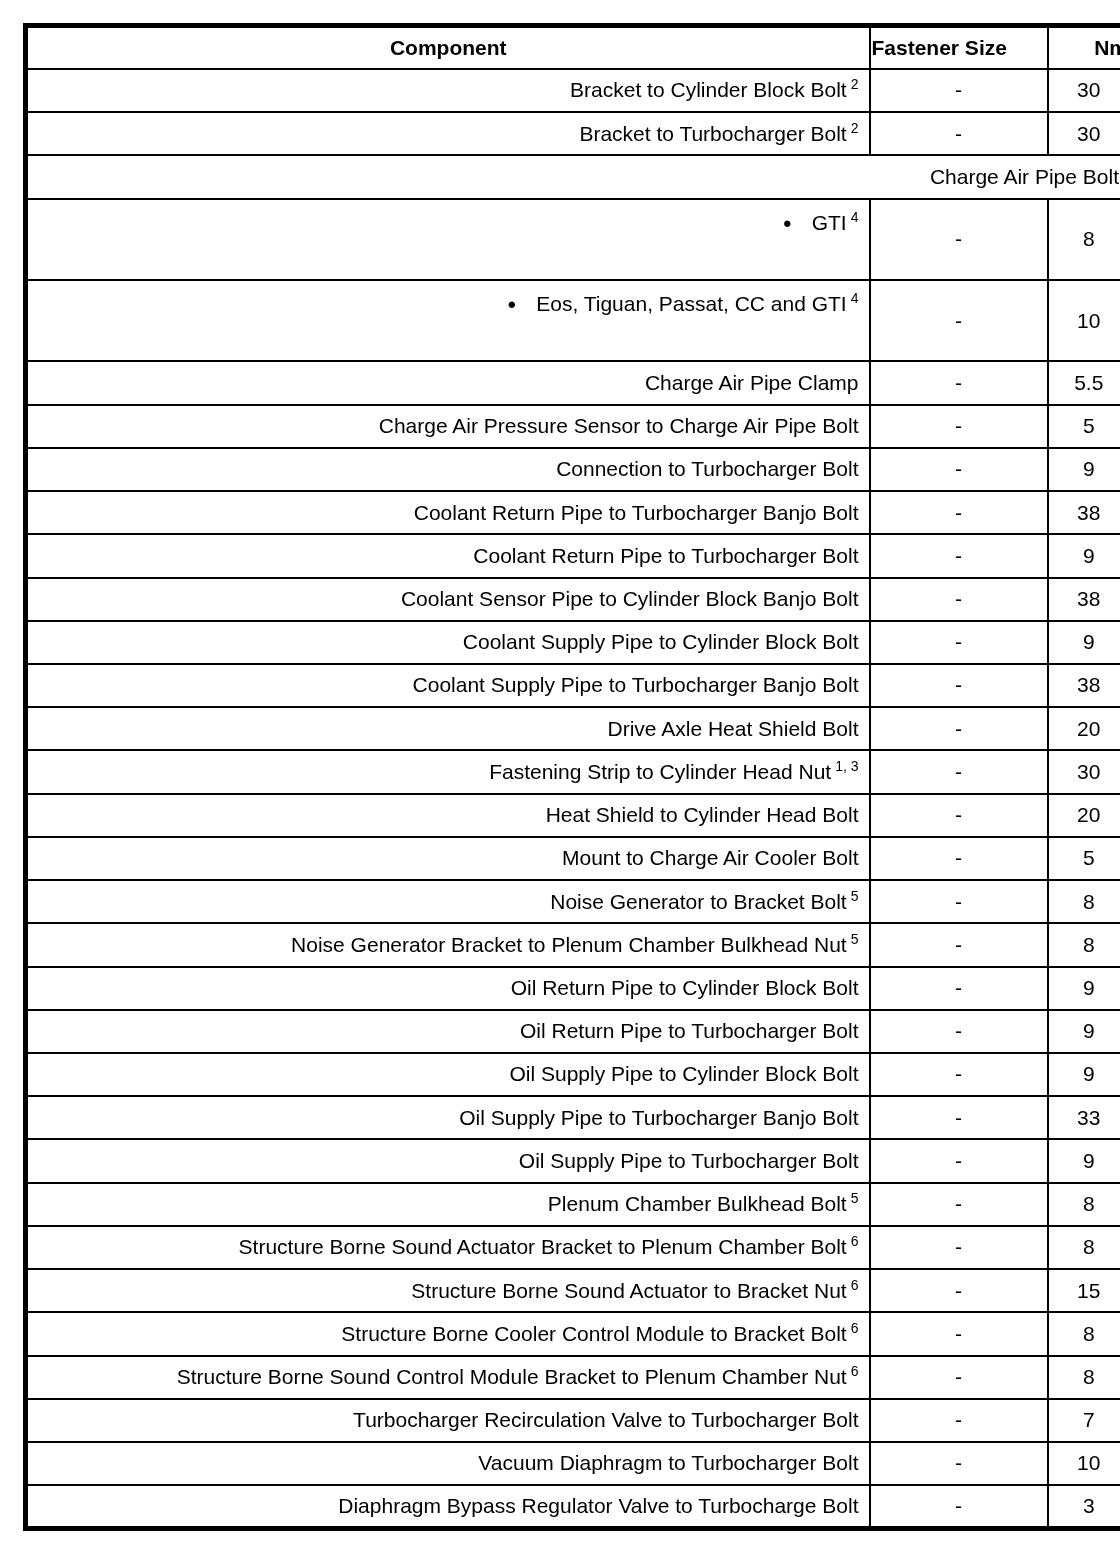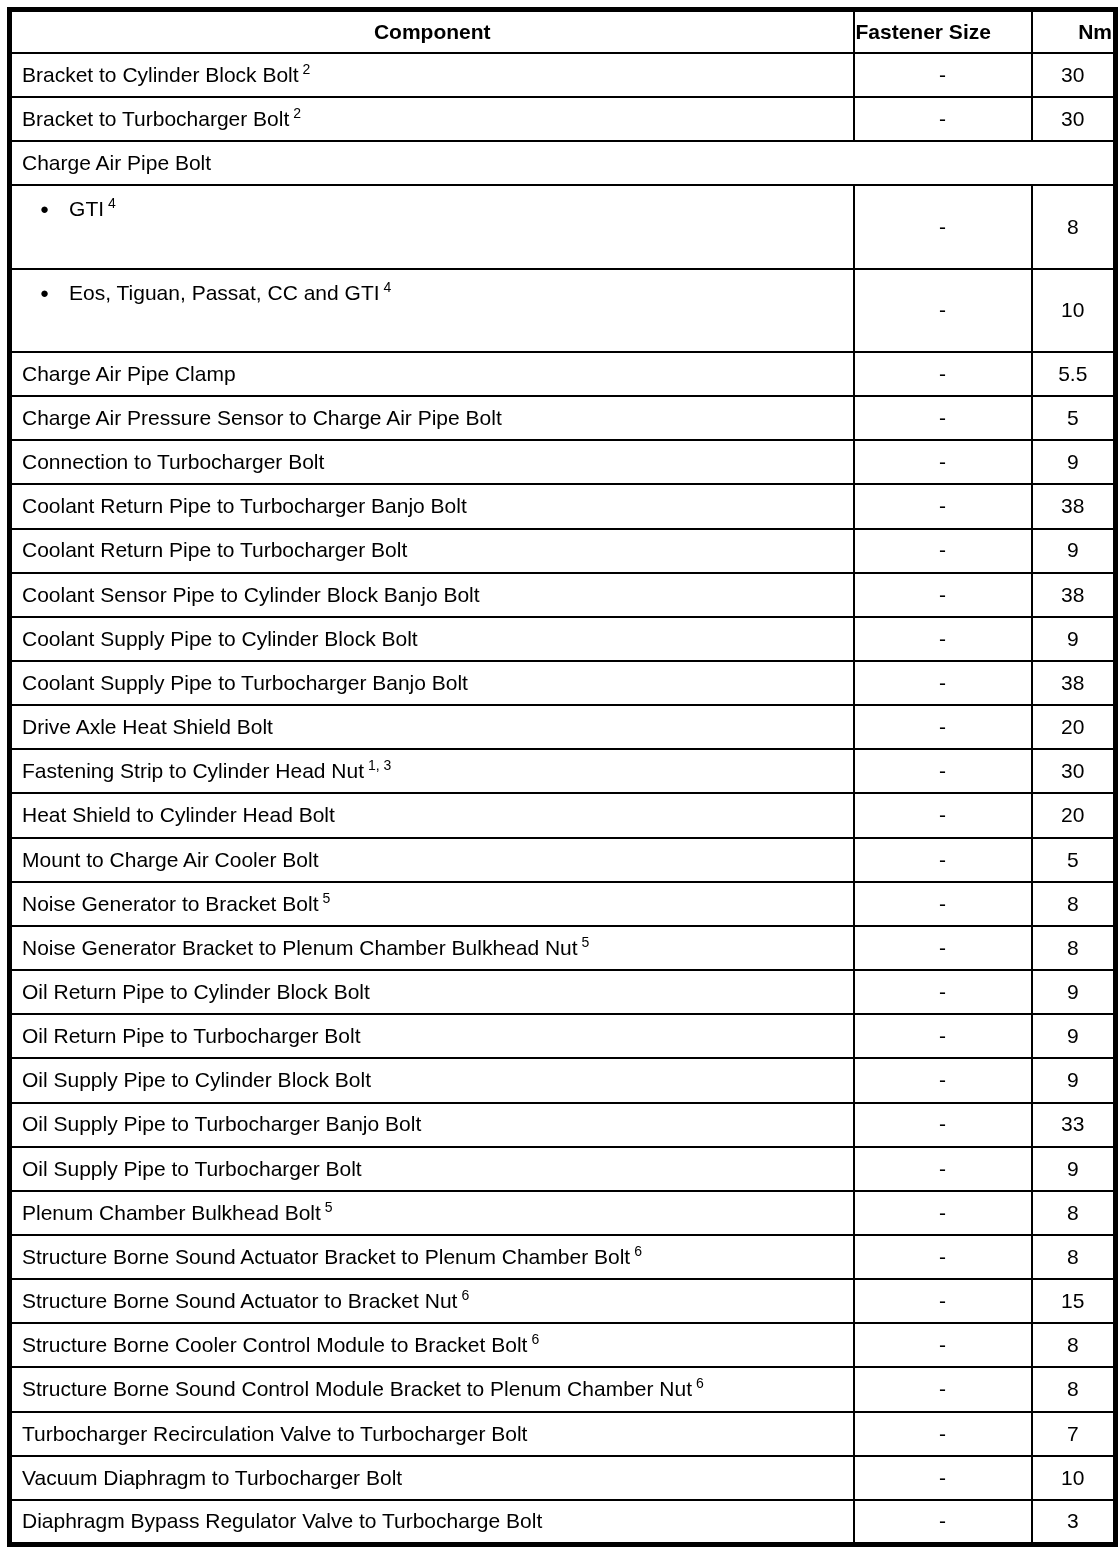--- a/index.html
+++ b/index.html
@@ -10,21 +10,21 @@
   body {
     font-family: "Liberation Sans", "DejaVu Sans", sans-serif;
     color: #000;
     width: 1120px;
     height: 1554px;
   }
   .page {
     width: 1120px;
     height: 1554px;
     box-sizing: border-box;
-    padding: 7px;
+    padding: 23px;
   }
   table {
     width: 100%;
     height: 100%;
     border-collapse: collapse;
     table-layout: fixed;
     border: 5px solid #000;
   }
   col.c-comp { width: 844px; }
   col.c-size { width: 178px; }
@@ -41,21 +41,21 @@
     height: 38px;
   }
   th.h-comp { text-align: center; }
   th.h-size { text-align: left; }
   th.h-nm   { text-align: right; padding-left: 6px; }
 
   tbody tr { height: 43px; }
   tbody tr.tall { height: 81px; }
 
   td.comp {
-    text-align: left;
+    text-align: right;
     padding: 2px 10px;
   }
   td.size, td.nm {
     text-align: center;
     padding: 2px 2px;
   }
   tr.tall td.comp {
     vertical-align: top;
     padding-top: 10px;
   }

